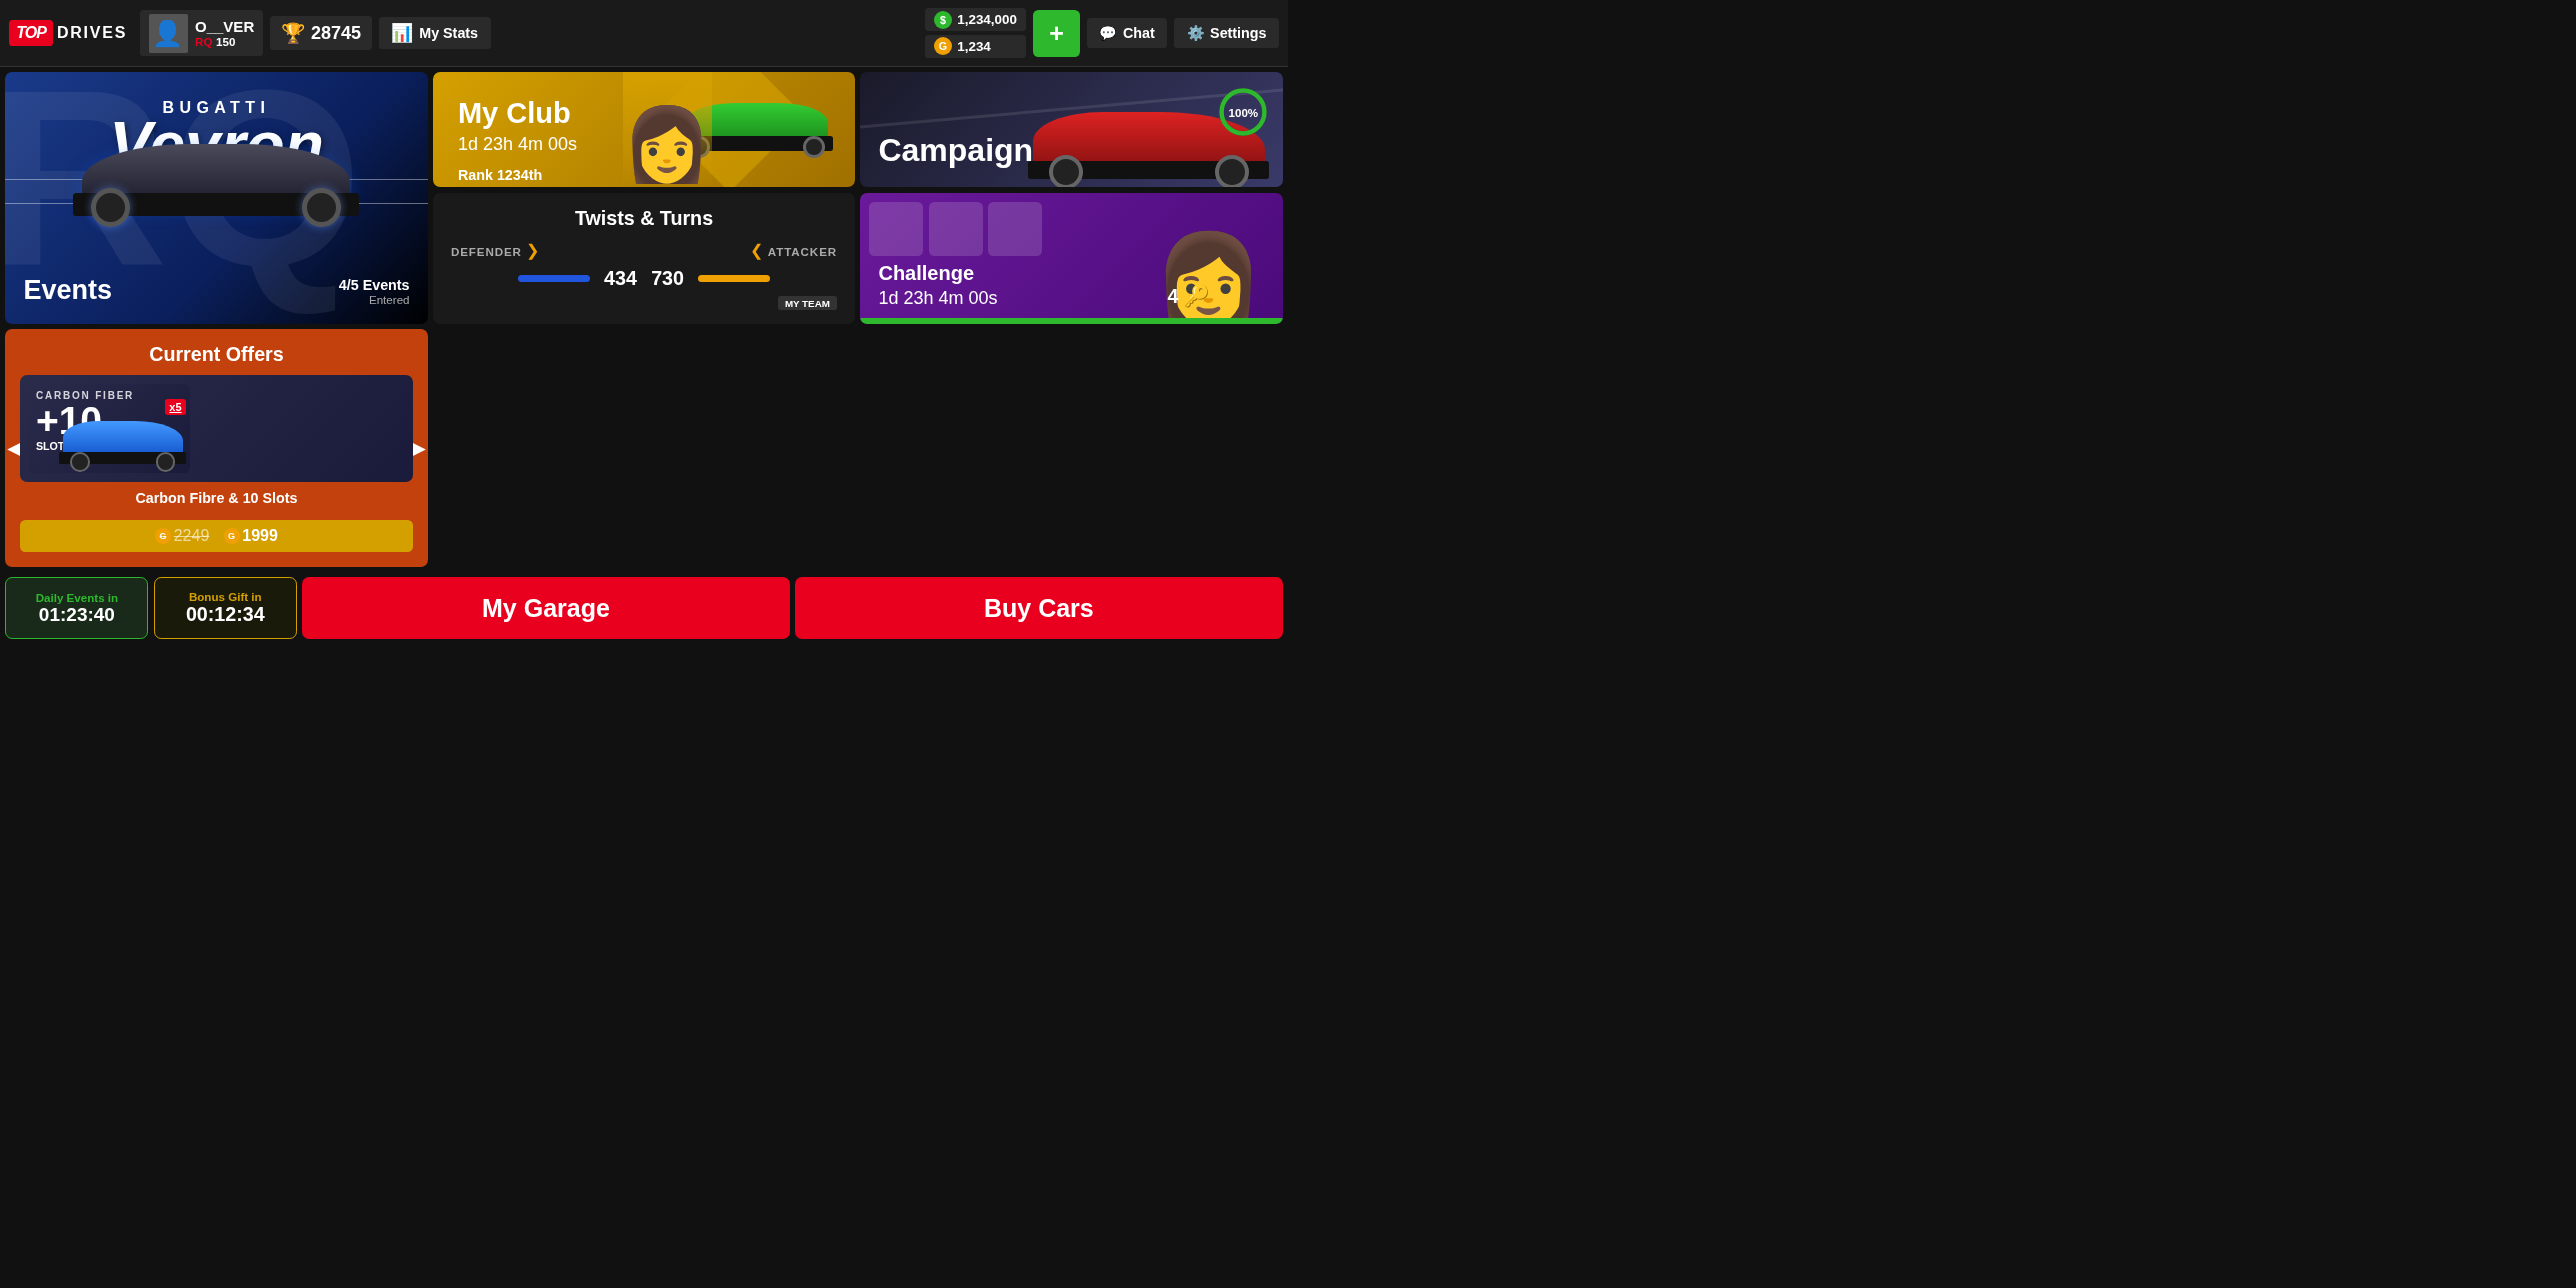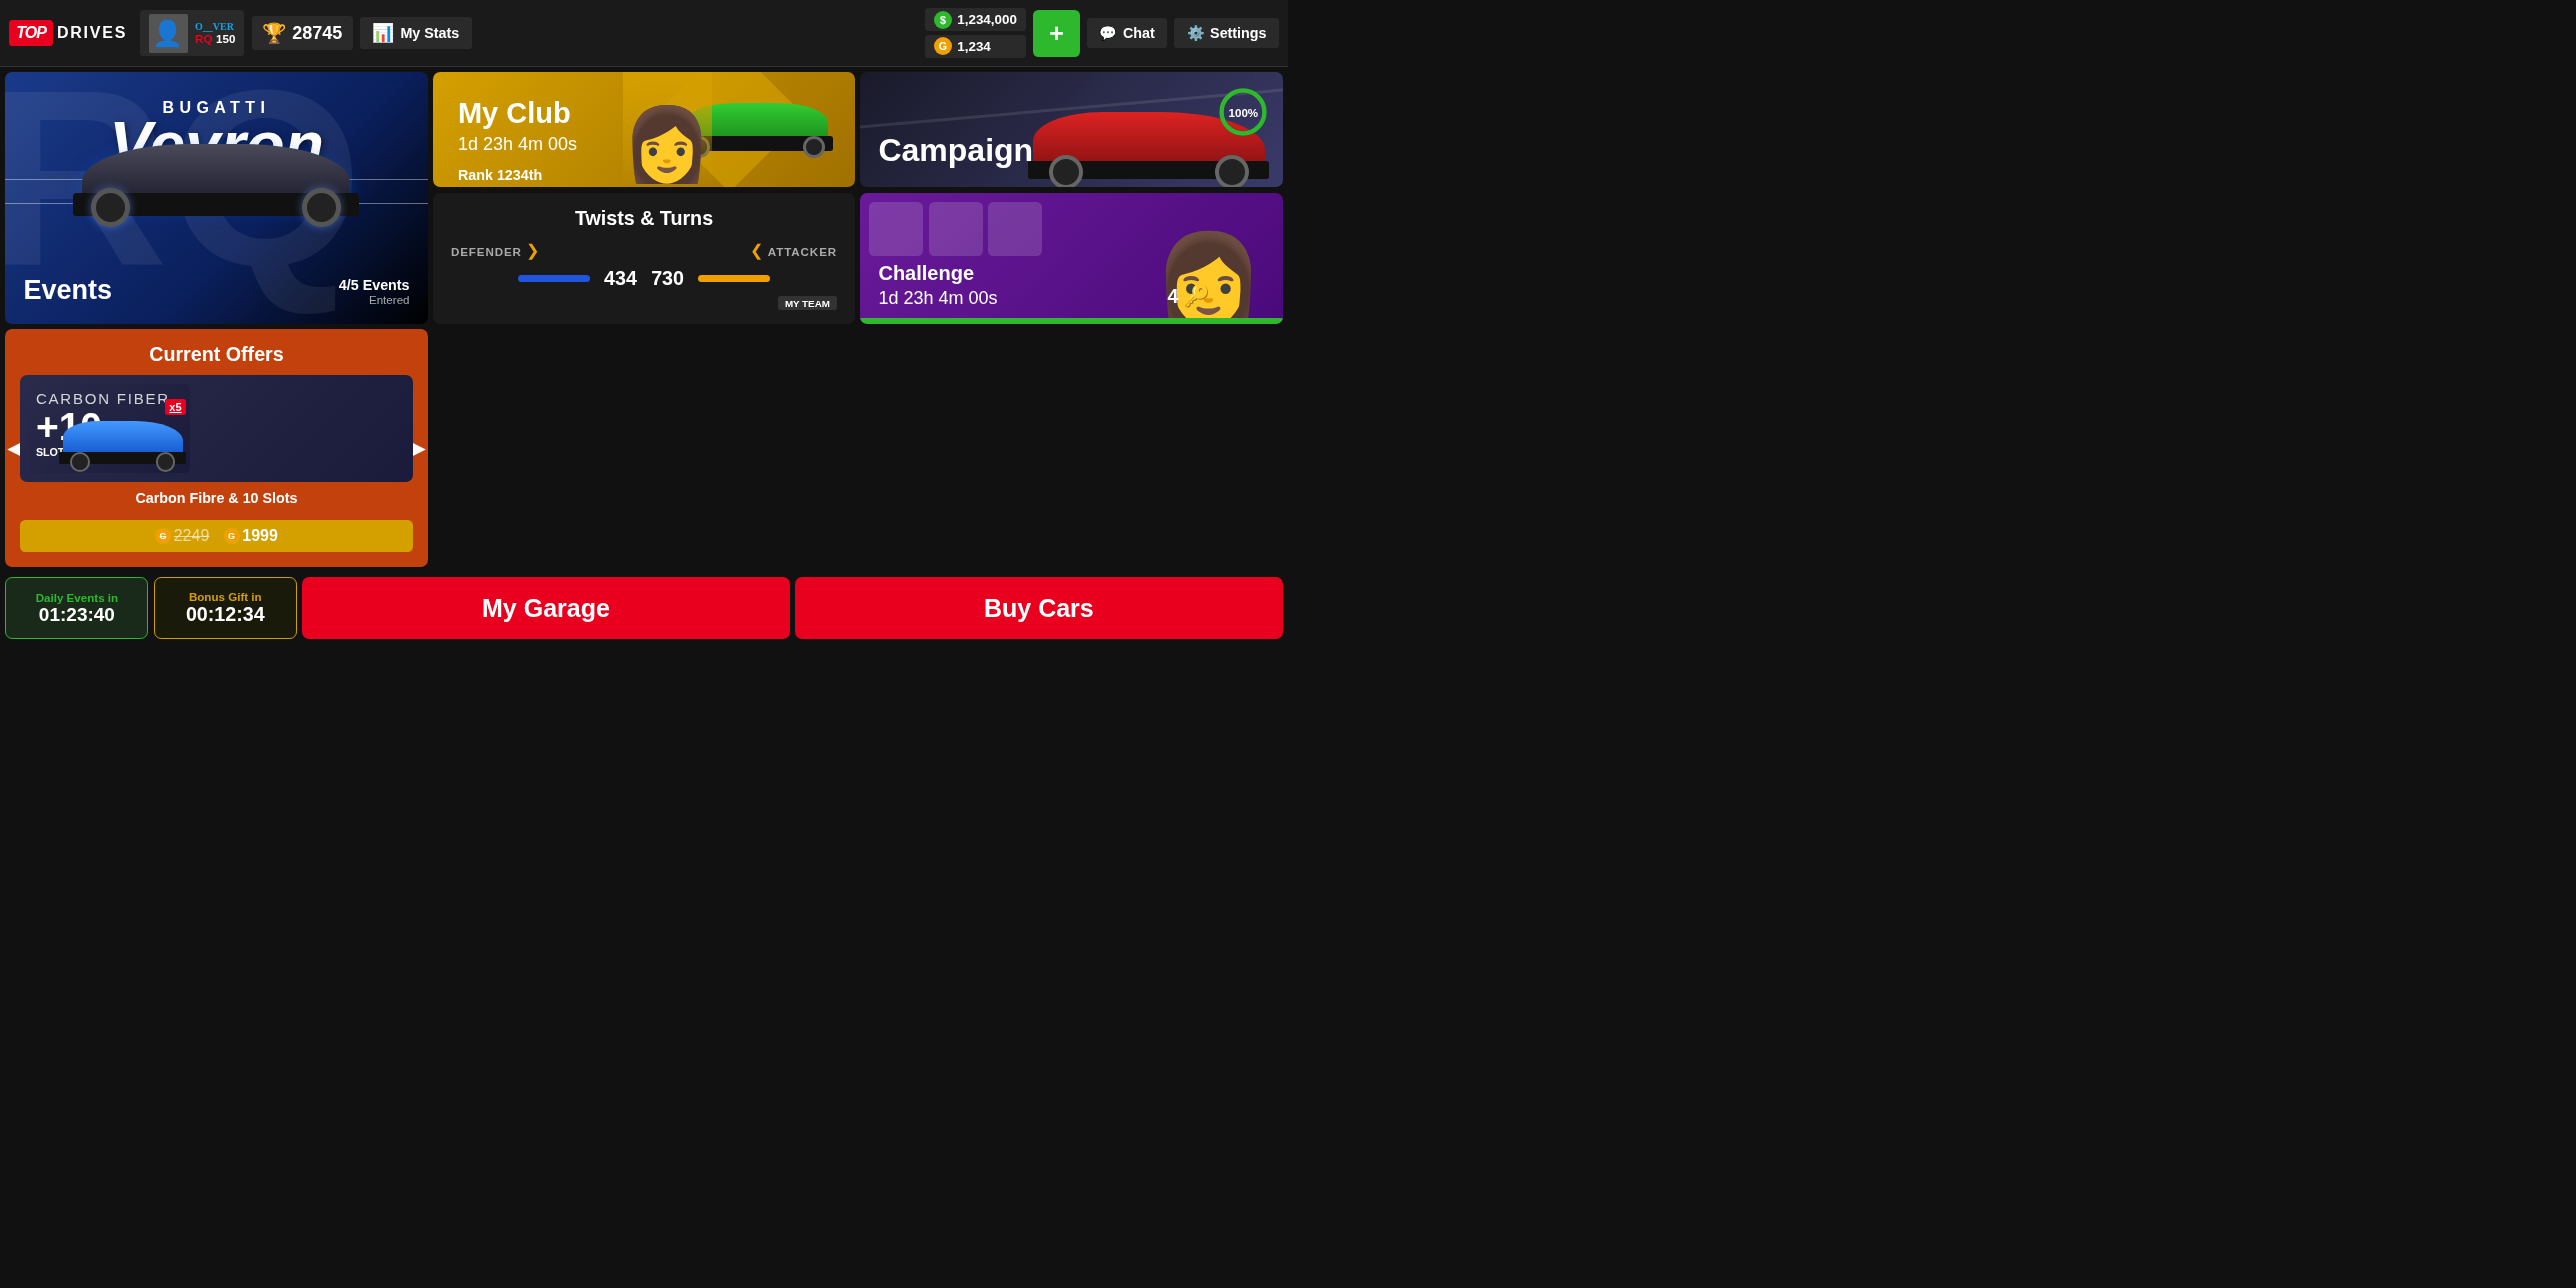--- a/index.html
+++ b/index.html
@@ -57,21 +57,21 @@
       height: 39px;
       background: #555;
       border-radius: 1.8px;
       display: flex;
       align-items: center;
       justify-content: center;
       font-size: 25px;
       color: #999;
     }
     .player-info { display: flex; flex-direction: column; }
-    .player-name { color: #0ea5e9; font-weight: 700; font-size: 10px; font-family: Liberation Serif, serif; }
+    .player-name { color: #ffffff; font-weight: 700; font-size: 15px; }
     .player-rq { display: flex; align-items: center; gap: 3.6px; }
     .rq-label { color: #e8001e; font-size: 11.6px; font-weight: 700; }
     .rq-value { color: white; font-size: 11.6px; font-weight: 700; }
 
     .trophy-area {
       display: flex;
       align-items: center;
       gap: 5.4px;
       background: #2a2a2a;
       padding: 5.4px 10.7px;
@@ -807,21 +807,21 @@
       align-items: center;
       justify-content: center;
       overflow: hidden;
     }
     .carbon-text-overlay {
       position: absolute;
       top: 5.4px;
       left: 7.2px;
       color: white;
     }
-    .carbon-label { font-size: 15px; font-weight: 400; letter-spacing: 1.8px; opacity: 0.8; }
+    .carbon-label { font-size: 10px; font-weight: 700; letter-spacing: 1.8px; opacity: 0.8; }
     .carbon-big { font-size: 39px; font-weight: 900; line-height: 1; }
     .carbon-slots { font-size: 10.7px; font-weight: 700; }
 
     
     .road-bg {
       position: absolute;
       top: 0;
       left: 0;
       right: 0;
       bottom: 0;

